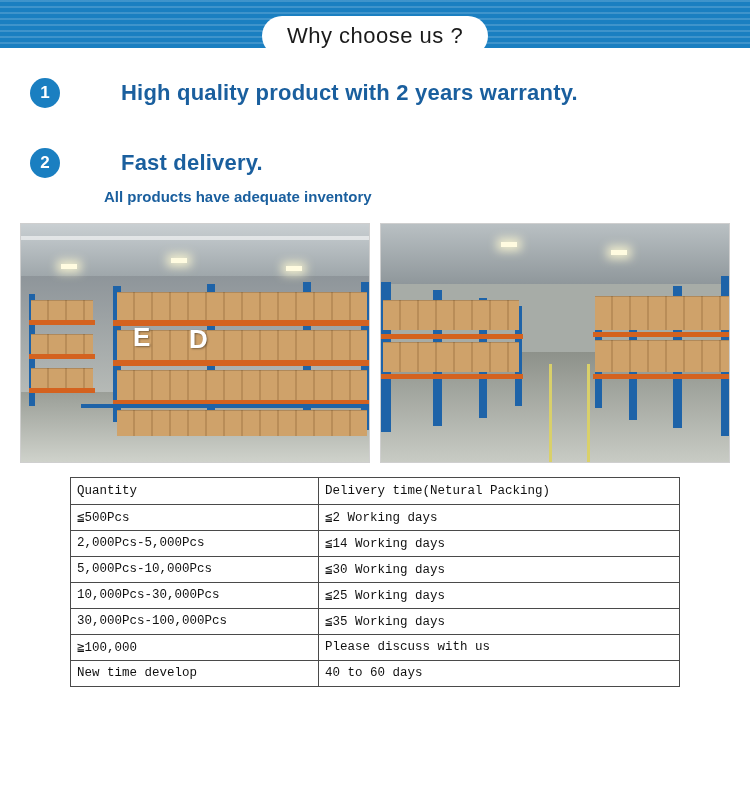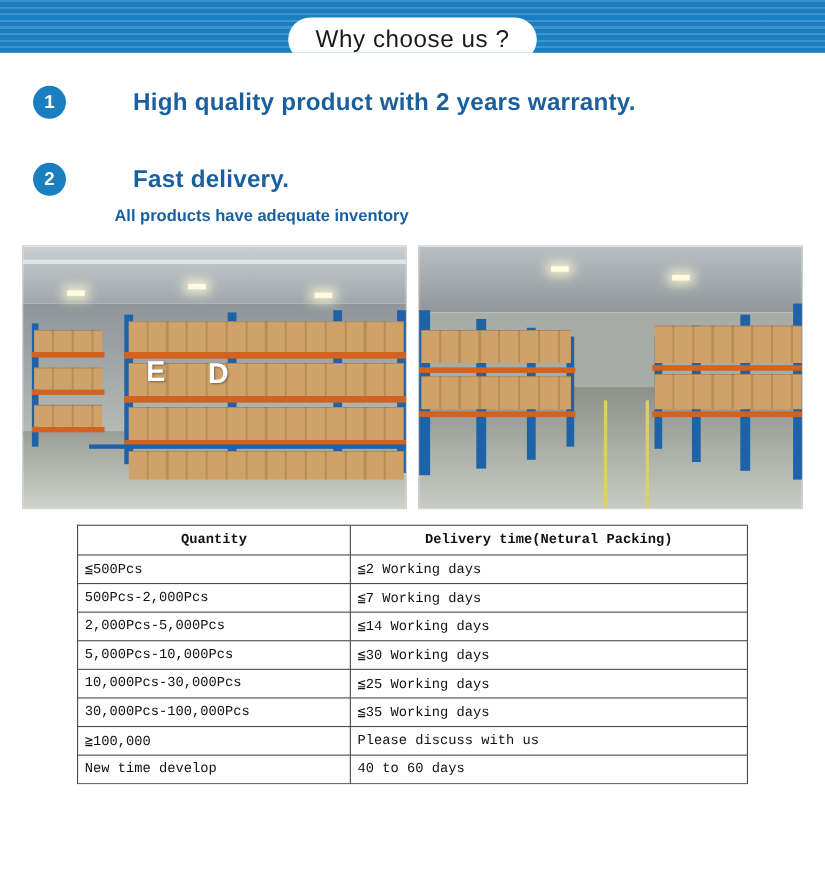--- a/index.html
+++ b/index.html
@@ -184,21 +184,21 @@
     font-family: "Liberation Mono", monospace;
     font-size: 12.5px;
     color: #111;
   }
   th, td {
     border-right: 1px solid #4a4a4a;
     border-bottom: 1px solid #4a4a4a;
     height: 26px;
     padding: 0 6px;
   }
-  th { font-weight: bold; text-align: center; }
+  th { font-weight: normal; text-align: left; }
   td { text-align: left; }
   .col-a { width: 248px; }
   .col-b { width: 362px; }
   .bottom-strip {
     width: 750px;
     height: 10px;
     background: #ffffff;
   }
 </style>
 </head>
@@ -304,24 +304,20 @@
         <th class="col-a">Quantity</th>
         <th class="col-b">Delivery time(Netural Packing)</th>
       </tr>
     </thead>
     <tbody>
       <tr>
         <td class="col-a">≦500Pcs</td>
         <td class="col-b">≦2 Working days</td>
       </tr>
       <tr>
-        <td class="col-a">500Pcs-2,000Pcs</td>
-        <td class="col-b">≦7 Working days</td>
-      </tr>
-      <tr>
         <td class="col-a">2,000Pcs-5,000Pcs</td>
         <td class="col-b">≦14 Working days</td>
       </tr>
       <tr>
         <td class="col-a">5,000Pcs-10,000Pcs</td>
         <td class="col-b">≦30 Working days</td>
       </tr>
       <tr>
         <td class="col-a">10,000Pcs-30,000Pcs</td>
         <td class="col-b">≦25 Working days</td>

